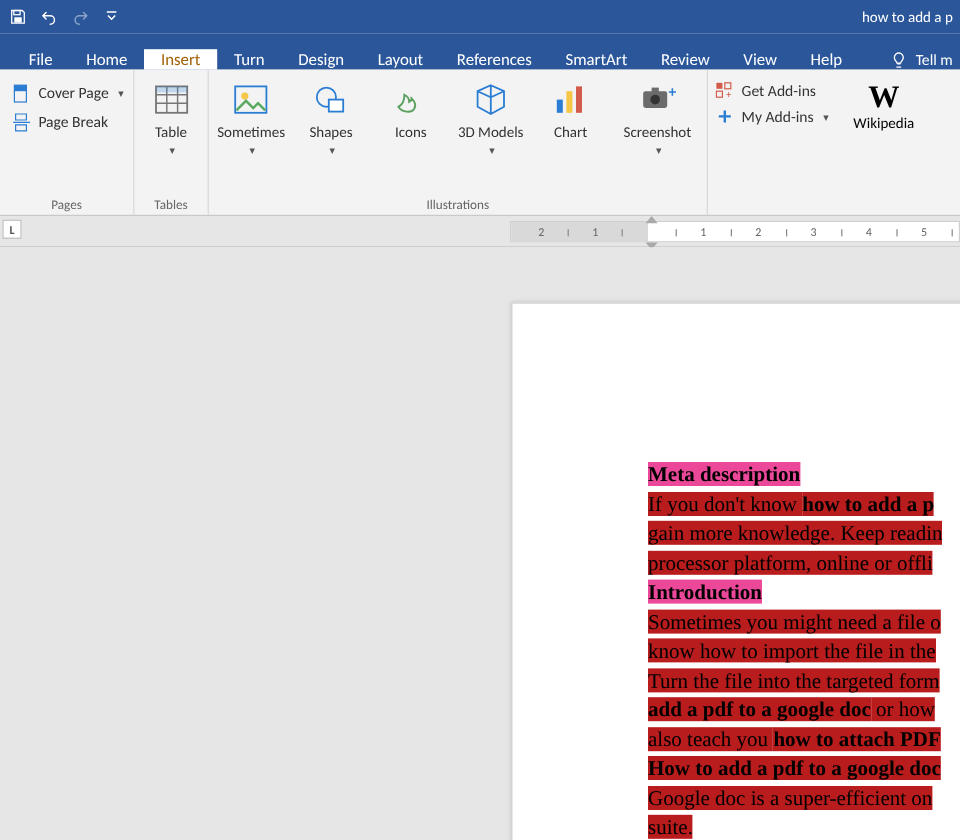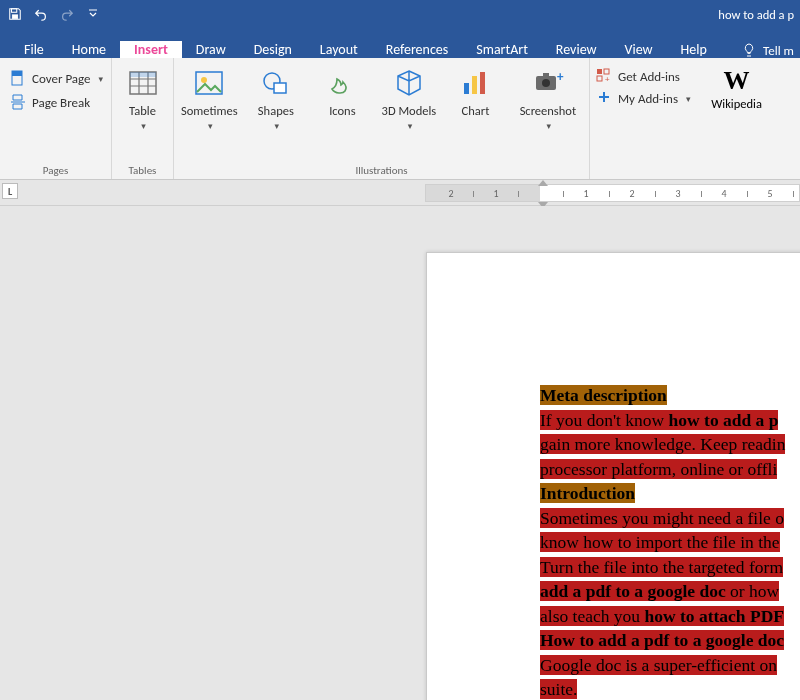--- a/index.html
+++ b/index.html
@@ -39,22 +39,22 @@
   }
   .menutabs .tab {
     padding: 0 14px;
     display:flex; align-items:center;
     font-size:14px;
     cursor:pointer;
     color:#fff;
   }
   .menutabs .tab.active {
     background:#fff;
-    color:#ec4899;
-    font-weight:700;
+    color:#a16207;
+    font-weight:400;
   }
   .menutabs .tell-me-wrap {
     margin-left:auto;
     display:flex; align-items:center; gap:6px; padding-right:6px;
     color:#fff; font-size:13px;
   }
   .menutabs .tell-me-wrap svg{ width:16px;height:16px; stroke:#fff; fill:none;}
 
   
   .ribbon {
@@ -152,21 +152,21 @@
   .doc-content{
     position:absolute;
     left:113px; top:130px;
     font-family:"Times New Roman", Georgia, serif;
     font-size:17.5px;
     line-height:1.4;
     color:#000;
     width:400px;
   }
   .doc-content .hblock{ background:#b91c1c; display:inline; }
-  .doc-content .heading{ font-weight:bold; background:#a16207; display:inline;}
+  .doc-content .heading{ font-weight:bold; background:#ec4899; display:inline;}
   .doc-content p{ margin:0; white-space:nowrap;}
 </style>
 </head>
 <body>
 
 <div class="titlebar">
   <div class="qat">
     <span class="qat-icon">
       <svg viewBox="0 0 16 16" width="14" height="14">
           <path d="M2 2h10l2 2v10H2z" fill="none" stroke="#fff" stroke-width="1.2"></path>
@@ -190,21 +190,21 @@
         </svg>
     </span>
   </div>
   <div class="doc-title">how to add a p</div>
 </div>
 
 <div class="menutabs">
   <div class="tab">File</div>
   <div class="tab">Home</div>
   <div class="tab active">Insert</div>
-  <div class="tab">Draw</div>
+  <div class="tab">Turn</div>
   <div class="tab">Design</div>
   <div class="tab">Layout</div>
   <div class="tab">References</div>
   <div class="tab">SmartArt</div>
   <div class="tab">Review</div>
   <div class="tab">View</div>
   <div class="tab">Help</div>
   <div class="tell-me-wrap">
     <svg viewBox="0 0 24 24">
         <path d="M9 21h6M10 17h4M12 3a6 6 0 0 0-4 10c1 .9 1.5 1.7 1.7 3h4.6c.2-1.3.7-2.1 1.7-3A6 6 0 0 0 12 3z" stroke="#fff" stroke-width="1.5" fill="none"></path>

